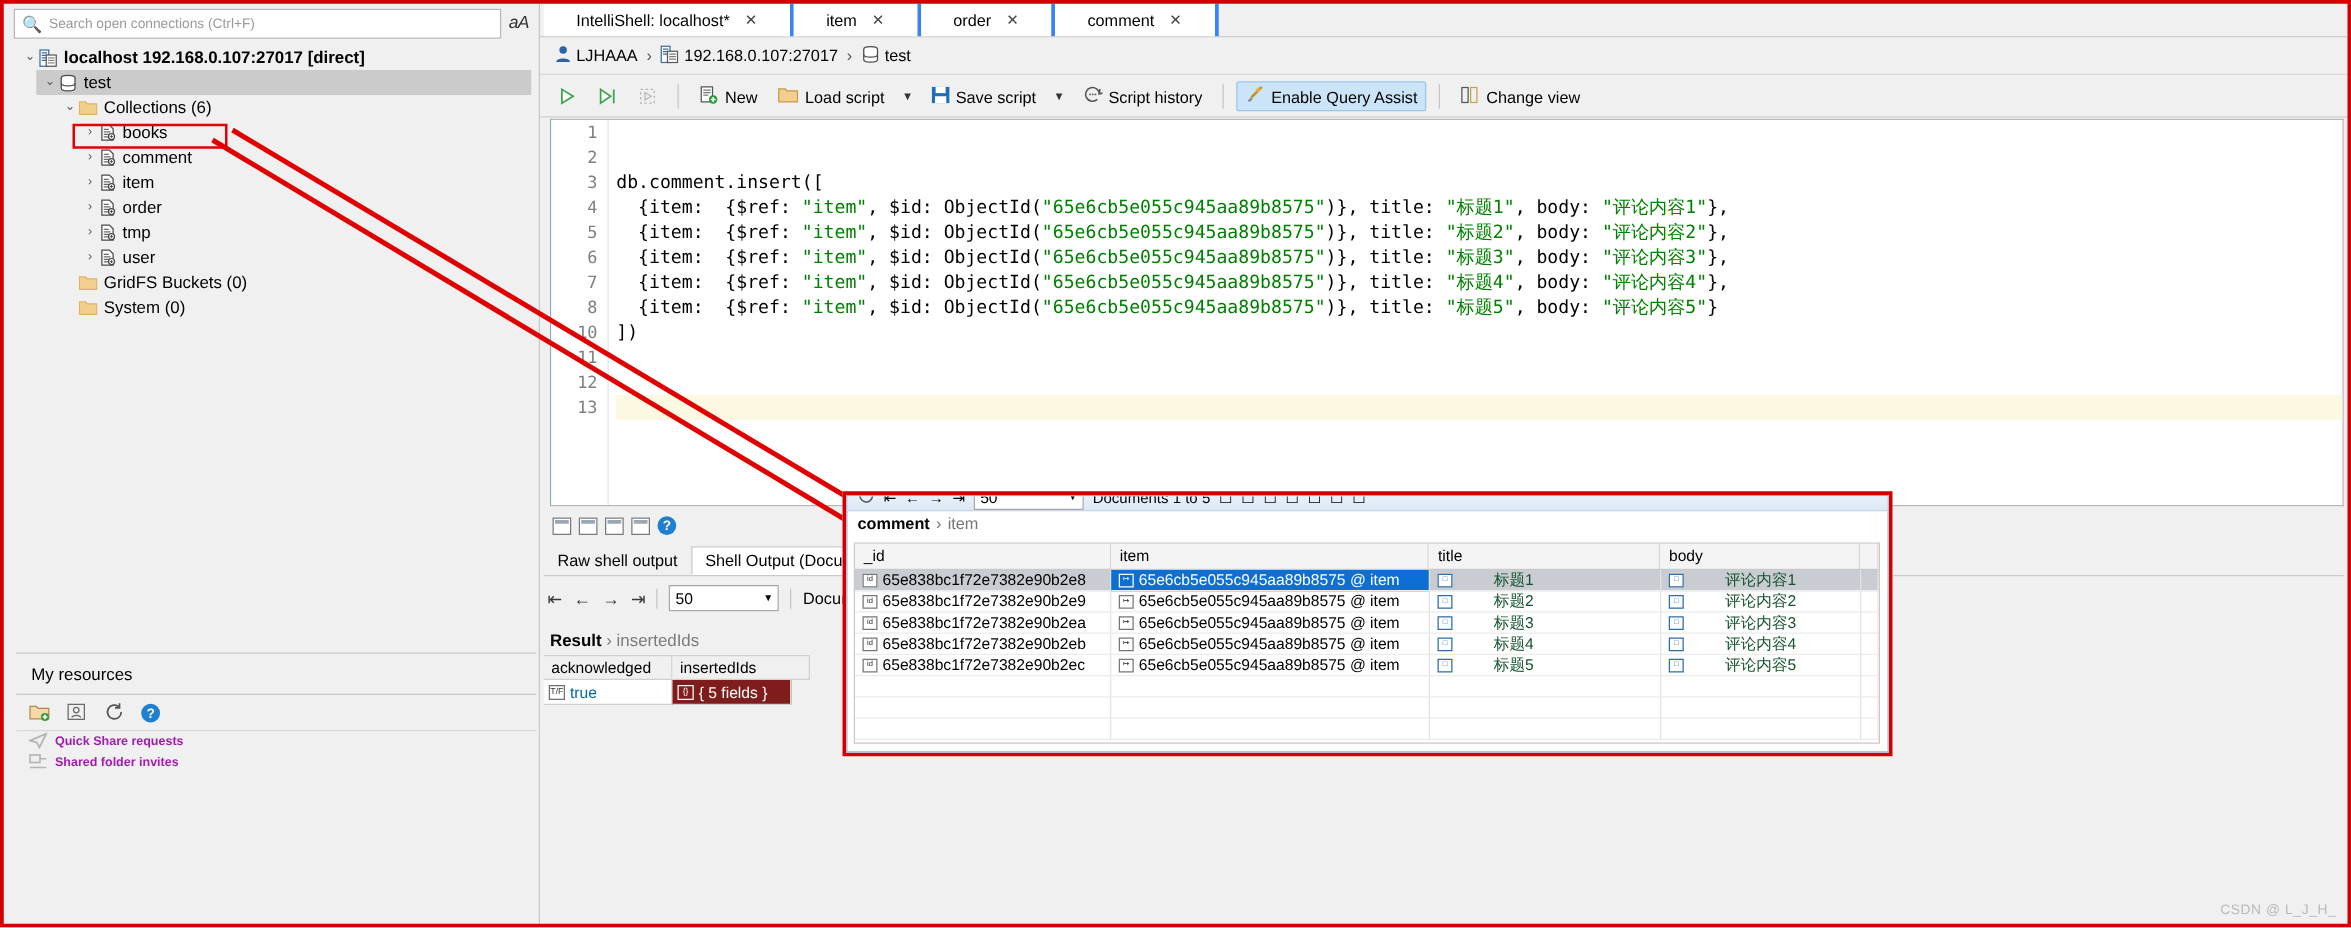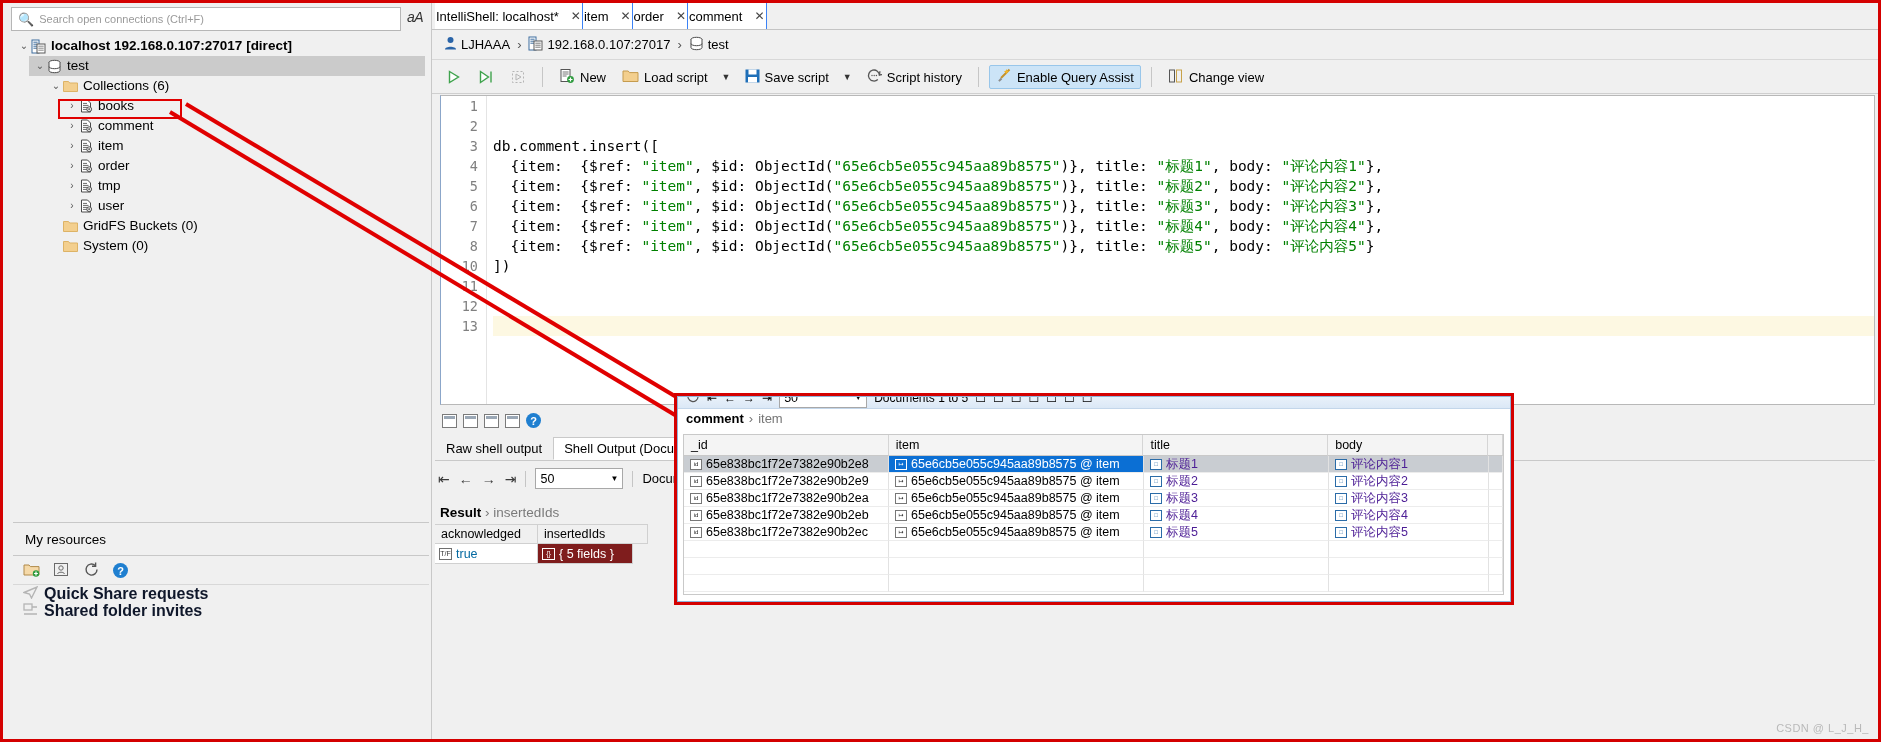--- a/index.html
+++ b/index.html
@@ -103,43 +103,43 @@
     display: flex; align-items: center;
     gap: 13px; padding-left: 10px;
     border-bottom: 1px solid #d8d8d8;
   }
   .res-links {
     position: absolute; left: 10px; right: 2px; top: 582px;
   }
   .res-link {
     display: flex; align-items: center;
     height: 17px; gap: 6px; padding-left: 10px;
-    color: #0f172a; font-weight: bold; font-size: 16px;
+    color: #a21caf; font-weight: bold; font-size: 10px;
   }
 
   
   .right-panel {
     position: absolute; left: 432px; top: 3px;
     width: 1446px; height: 736px;
     background: #f0f0f0;
   }
   .tabbar {
     position: absolute; left: 0; top: 0; right: 0;
     height: 27px;
     background: #f0f0f0;
     border-bottom: 1px solid #c4c4c4;
     display: flex; align-items: flex-end;
     padding-left: 3px;
   }
   .tab {
     height: 26px;
     display: flex; align-items: center;
-    padding: 0 1px; gap: 12px;
+    padding: 0 26px; gap: 12px;
     font-size: 13px;
-    border-right: 1px solid #3b82f6;
+    border-right: 3px solid #3b82f6;
     background: #ffffff;
     white-space: nowrap;
   }
   .tab.active { background: #ffffff; }
   .tab .x { color: #444; font-size: 12px; }
 
   .breadcrumb {
     position: absolute; left: 0; top: 27px; right: 0;
     height: 30px;
     background: #f0f0f0;
@@ -357,21 +357,21 @@
   }
   .grow.selected { background: #c9cdd2; }
   .grow.selected .cell-item {
     background: #0b6fd4; color: #ffffff;
   }
   .col-id { width: 205px; }
   .col-item { width: 255px; }
   .col-title { width: 185px; }
   .col-body { width: 160px; }
   .col-rest { flex: 1; }
-  .g-green { color: #4c1d95; }
+  .g-green { color: #14532d; margin-left: 29px; }
   .gmini {
     width: 12px; height: 11px; flex: none;
     border: 1px solid #777; background: #fff;
     font-size: 6px; line-height: 9px; text-align: center;
     color: #222;
   }
   .gmini.blue { border-color: #2b6ca8; color: #2b6ca8; }
   .gmini.wt { border-color: #fff; color:#fff; background: transparent; }
 
   

